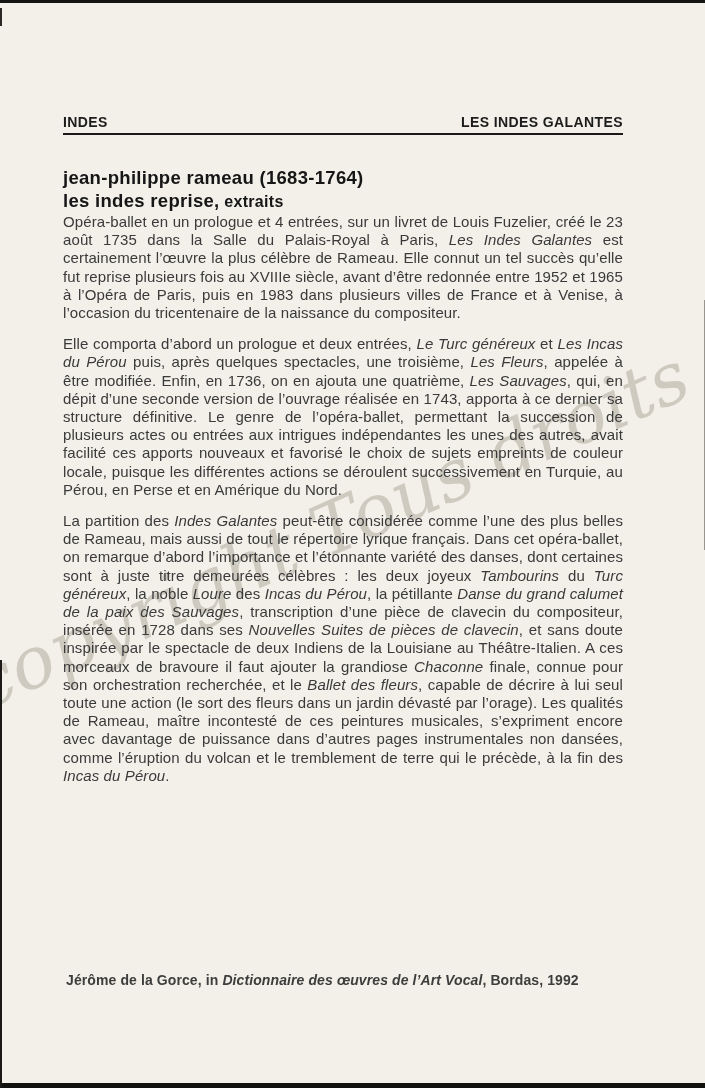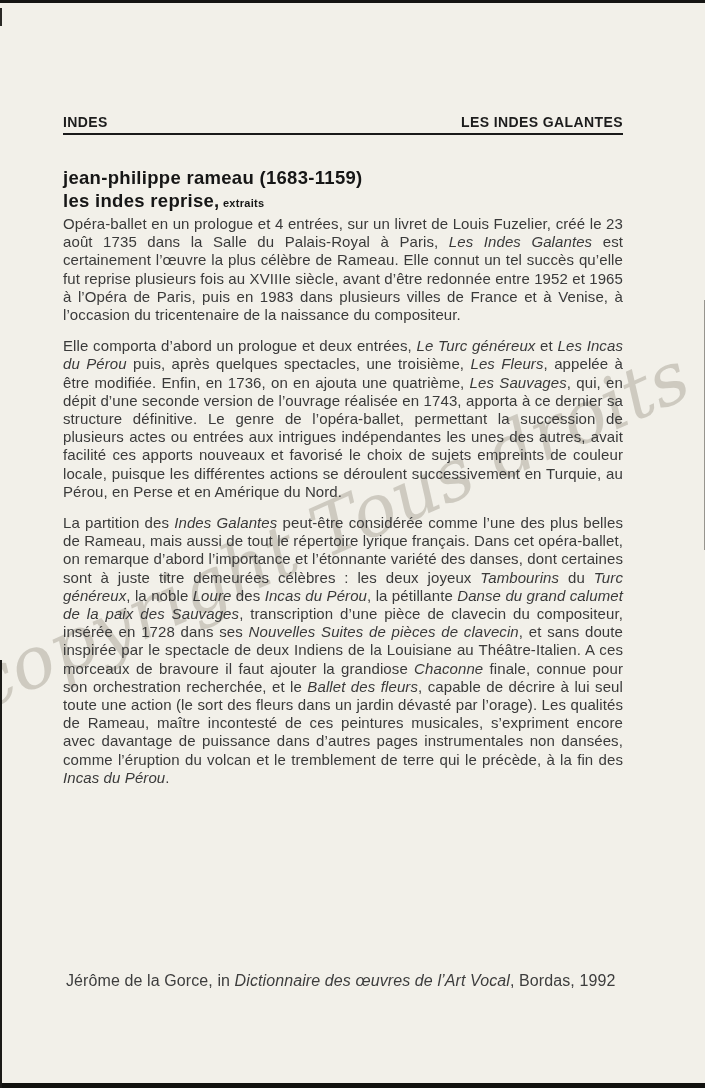--- a/index.html
+++ b/index.html
@@ -59,60 +59,61 @@
   }
   .title-block { margin-top: 31px; color: #161616; }
   .title-line1 {
     font-size: 18.5px; font-weight: bold; letter-spacing: 0.3px;
     line-height: 23px;
   }
   .title-line2 {
     font-size: 18.5px; font-weight: bold; letter-spacing: 0.3px;
     line-height: 23px;
   }
-  .title-sub { font-size: 11px; font-weight: bold; }
+  .title-sub { font-size: 16px; font-weight: bold; }
 
   .body-text { margin-top: 0; }
   .body-text p {
     margin: 0 0 13px 0;
     font-size: 15px;
     line-height: 18.2px;
     text-align: justify;
     letter-spacing: 0.1px;
     color: #3a3a3a;
   }
   .body-text em { font-style: italic; }
 
   .citation {
     position: absolute;
     left: 66px; top: 972px;
     width: 560px;
-    font-size: 16px;
+    font-size: 14px;
     color: #3d3d3d;
     letter-spacing: 0.1px;
+    font-weight: bold;
   }
   .citation em { font-style: italic; }
 </style>
 </head>
 <body>
 
 <div class="page">
 
   <div class="watermark">copyright Tous droits réservés</div>
 
   <div class="content">
 
     <div class="running-header">
       <span>INDES</span>
       <span>LES INDES GALANTES</span>
     </div>
     <div class="header-rule"></div>
 
     <div class="title-block">
-      <div class="title-line1">jean-philippe rameau (1683-1159)</div>
+      <div class="title-line1">jean-philippe rameau (1683-1764)</div>
       <div class="title-line2"><span>les indes reprise,</span><span class="title-sub"> extraits</span></div>
     </div>
 
     <div class="body-text">
         <p><span>Opéra-ballet en un prologue et 4 entrées, sur un livret de Louis Fuzelier, créé le 23 août 1735 dans la Salle du Palais-Royal à Paris, </span><em>Les Indes Galantes</em><span> est certainement l’œuvre la plus célèbre de Rameau. Elle connut un tel succès qu’elle fut reprise plusieurs fois au XVIIIe siècle, avant d’être redonnée entre 1952 et 1965 à l’Opéra de Paris, puis en 1983 dans plusieurs villes de France et à Venise, à l’occasion du tricentenaire de la naissance du compositeur.</span></p>
         <p><span>Elle comporta d’abord un prologue et deux entrées, </span><em>Le Turc généreux</em><span> et </span><em>Les Incas du Pérou</em><span> puis, après quelques spectacles, une troisième, </span><em>Les Fleurs</em><span>, appelée à être modifiée. Enfin, en 1736, on en ajouta une quatrième, </span><em>Les Sauvages</em><span>, qui, en dépit d’une seconde version de l’ouvrage réalisée en 1743, apporta à ce dernier sa structure définitive. Le genre de l’opéra-ballet, permettant la succession de plusieurs actes ou entrées aux intrigues indépendantes les unes des autres, avait facilité ces apports nouveaux et favorisé le choix de sujets empreints de couleur locale, puisque les différentes actions se déroulent successivement en Turquie, au Pérou, en Perse et en Amérique du Nord.</span></p>
         <p><span>La partition des </span><em>Indes Galantes</em><span> peut-être considérée comme l’une des plus belles de Rameau, mais aussi de tout le répertoire lyrique français. Dans cet opéra-ballet, on remarque d’abord l’importance et l’étonnante variété des danses, dont certaines sont à juste titre demeurées célèbres : les deux joyeux </span><em>Tambourins</em><span> du </span><em>Turc généreux</em><span>, la noble </span><em>Loure</em><span> des </span><em>Incas du Pérou</em><span>, la pétillante </span><em>Danse du grand calumet de la paix des Sauvages</em><span>, transcription d’une pièce de clavecin du compositeur, insérée en 1728 dans ses </span><em>Nouvelles Suites de pièces de clavecin</em><span>, et sans doute inspirée par le spectacle de deux Indiens de la Louisiane au Théâtre-Italien. A ces morceaux de bravoure il faut ajouter la grandiose </span><em>Chaconne</em><span> finale, connue pour son orchestration recherchée, et le </span><em>Ballet des fleurs</em><span>, capable de décrire à lui seul toute une action (le sort des fleurs dans un jardin dévasté par l’orage). Les qualités de Rameau, maître incontesté de ces peintures musicales, s’expriment encore avec davantage de puissance dans d’autres pages instrumentales non dansées, comme l’éruption du volcan et le tremblement de terre qui le précède, à la fin des </span><em>Incas du Pérou</em><span>.</span></p>
       </div>
 
   </div>

